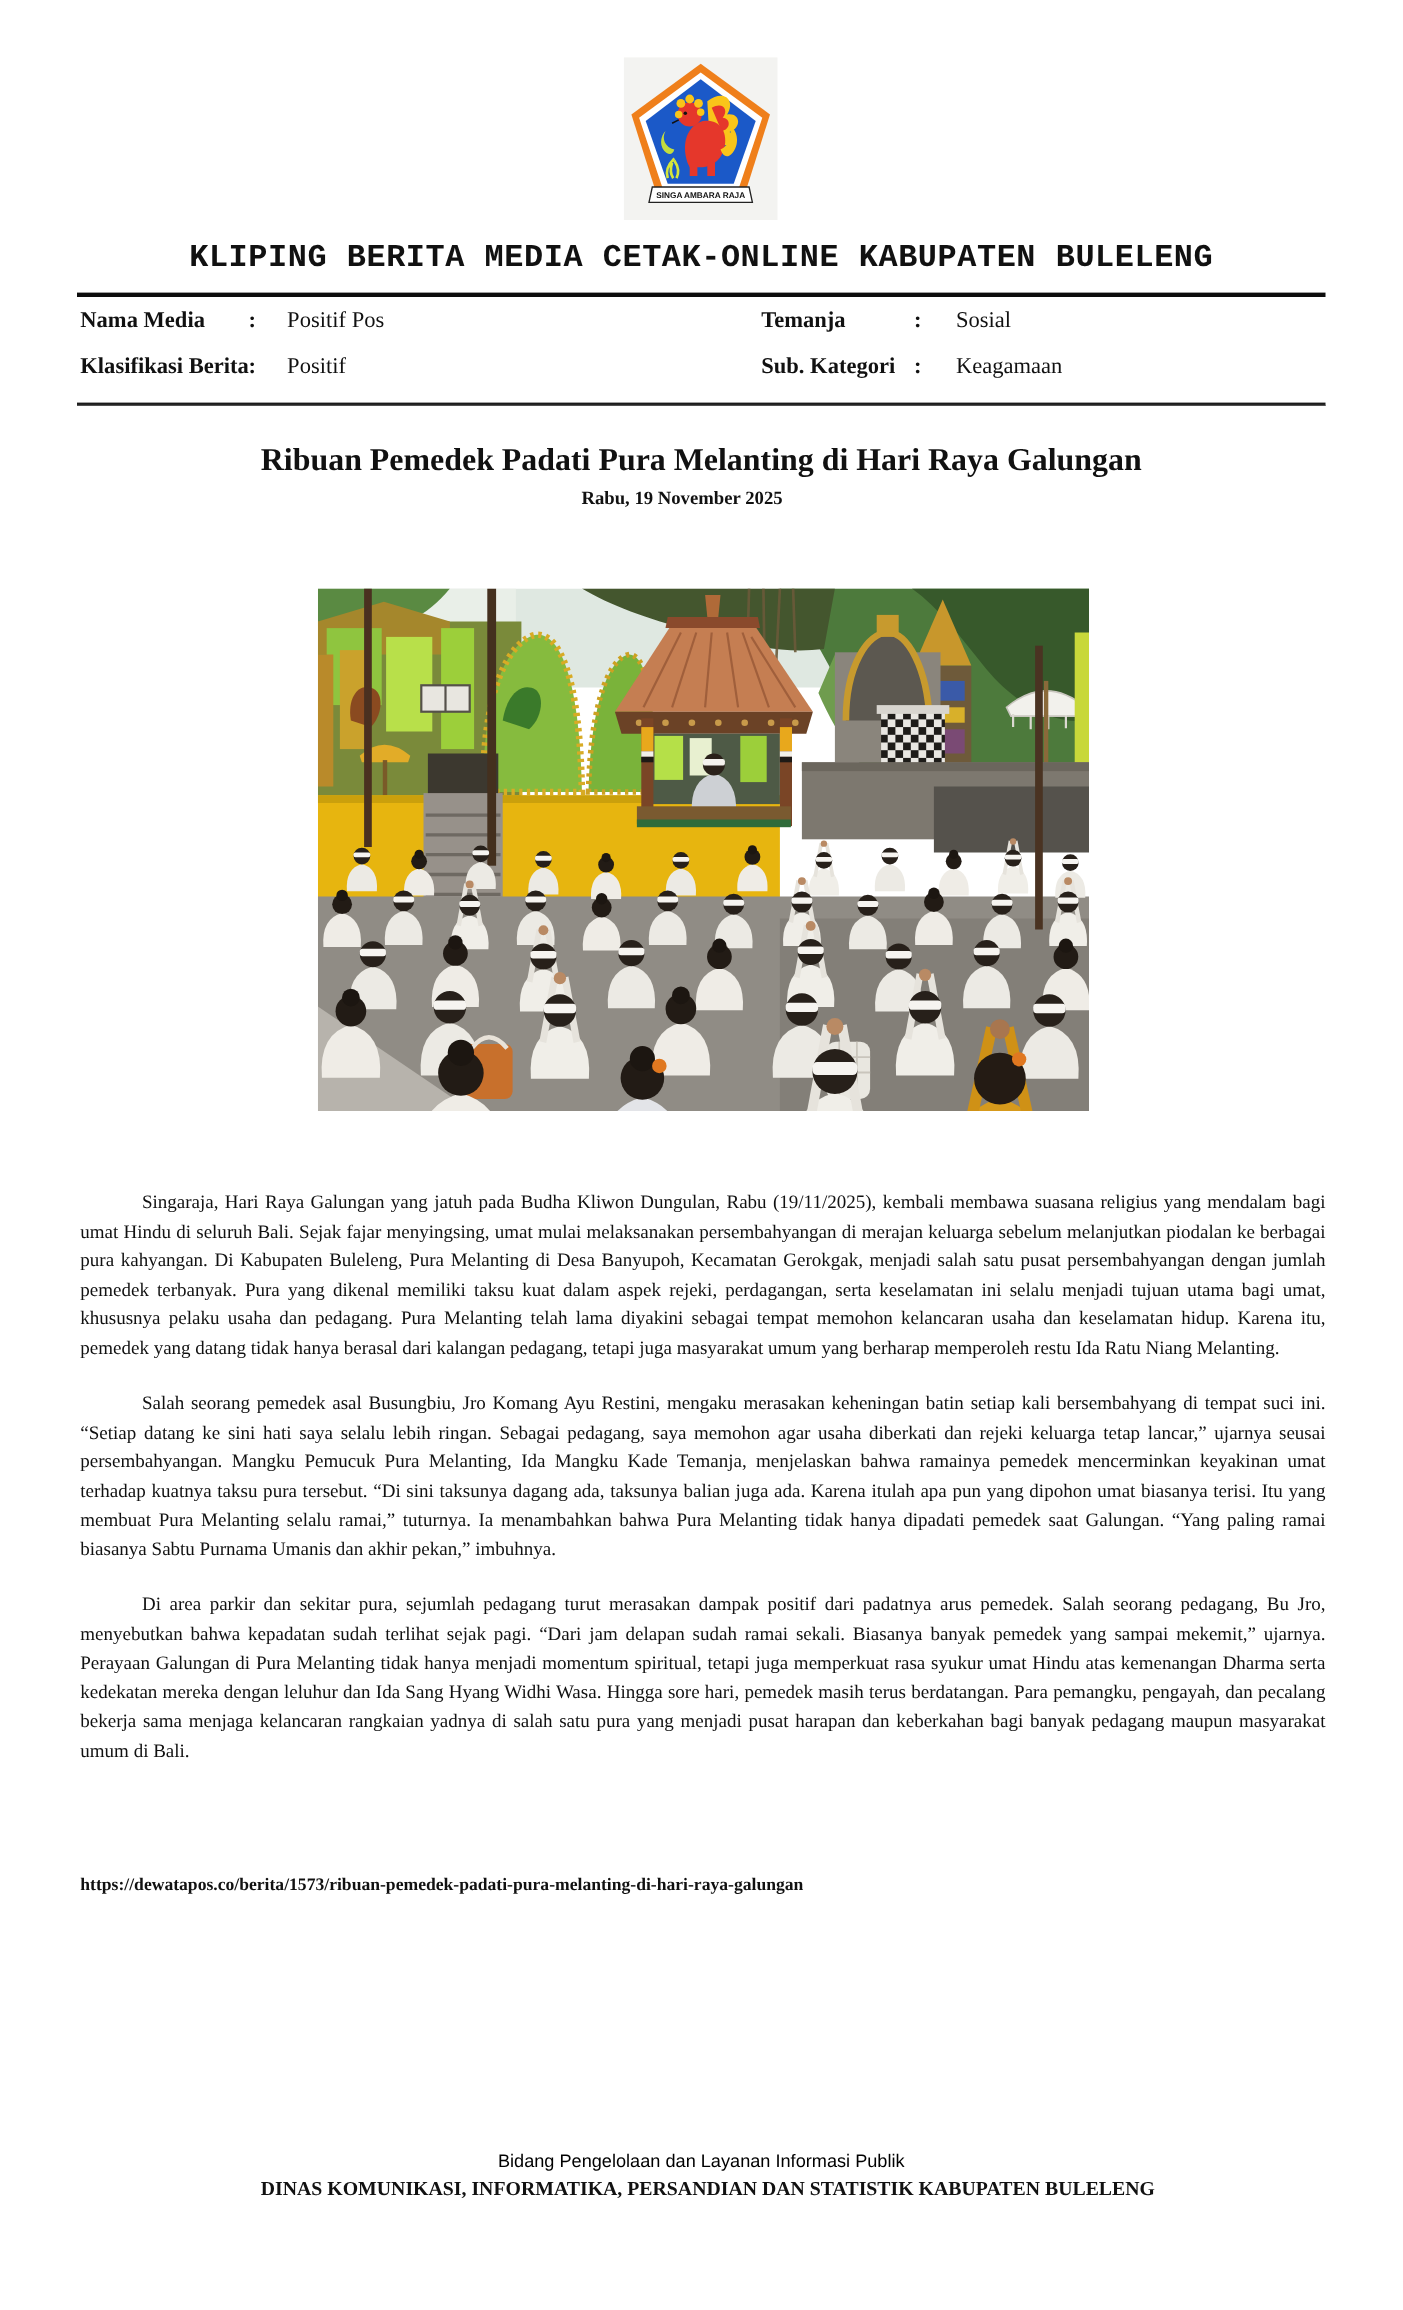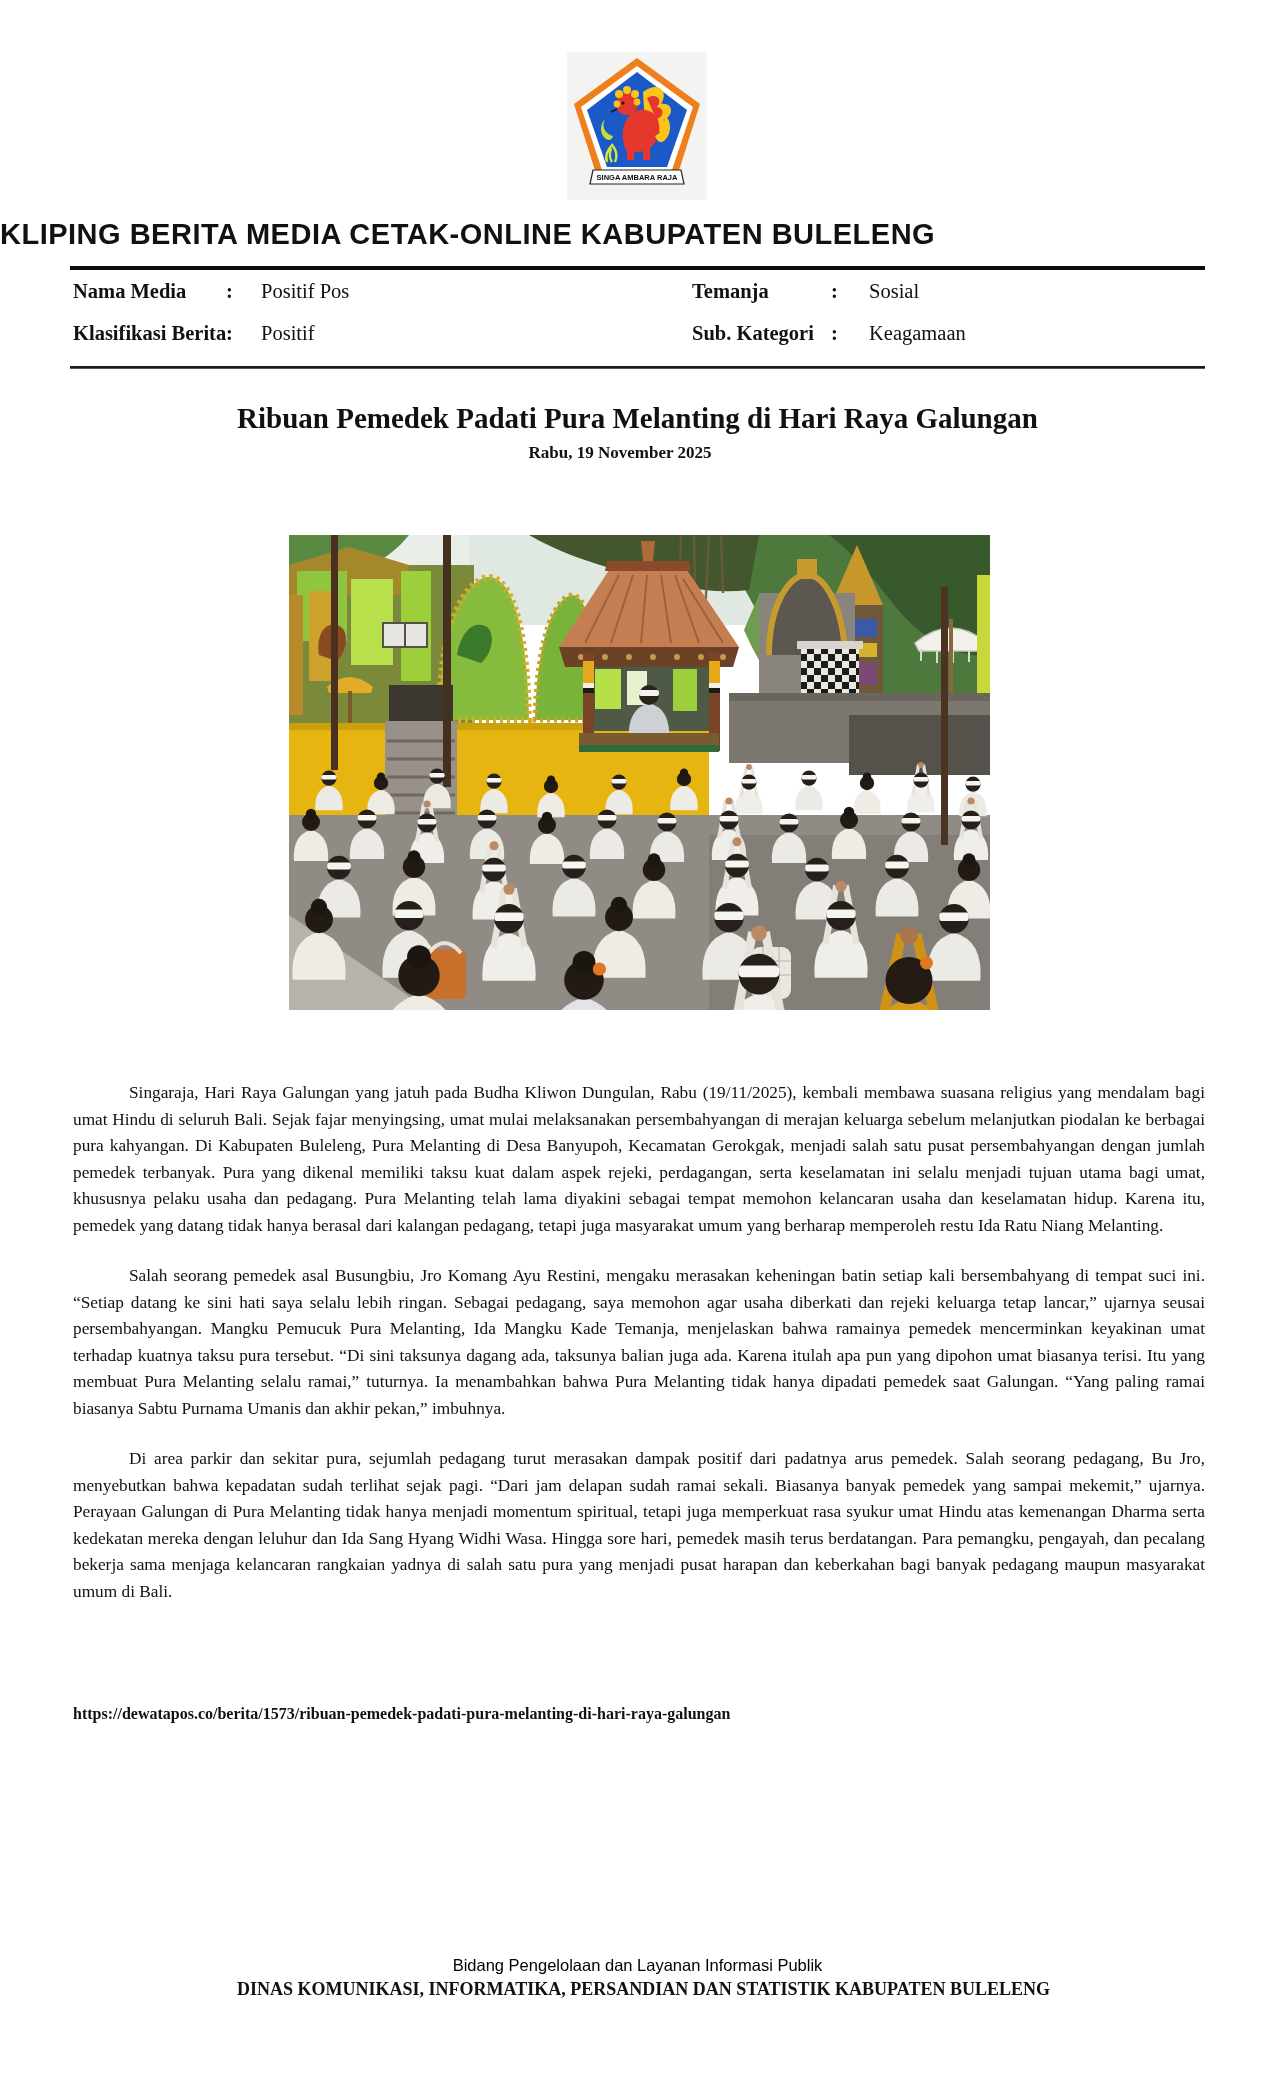--- a/index.html
+++ b/index.html
@@ -9,22 +9,22 @@
     background:#ffffff;
     font-family:"Liberation Serif", serif;
     color:#111;
     overflow:hidden;
   }
   .logo-box{
     position:absolute;top:52px;left:567px;width:140px;height:148px;
   }
   .org-title{
     position:absolute;top:218px;left:0;width:1275px;
-    font-weight:bold;font-size:29px;letter-spacing:0.5px;
-    font-family:Liberation Sans, sans-serif;
+    text-align:center;font-weight:bold;font-size:29px;letter-spacing:0.5px;
+    font-family:Liberation Mono, monospace;
   }
   .rule1{position:absolute;top:266px;left:70px;width:1135px;height:4px;background:#0d0d0d;}
   .rule2{position:absolute;top:366px;left:70px;width:1135px;height:2px;background:#1a1a1a;border-bottom:1px solid #555;}
   .meta{position:absolute;top:280px;left:0;width:1218px;font-size:20.5px;}
   .meta-row{position:relative;height:42px;}
   .meta-row .l-label{position:absolute;left:73px;font-weight:bold;}
   .meta-row .l-colon{position:absolute;left:226px;font-weight:bold;}
   .meta-row .l-value{position:absolute;left:261px;}
   .meta-row .r-label{position:absolute;left:692px;font-weight:bold;}
   .meta-row .r-colon{position:absolute;left:831px;font-weight:bold;}

